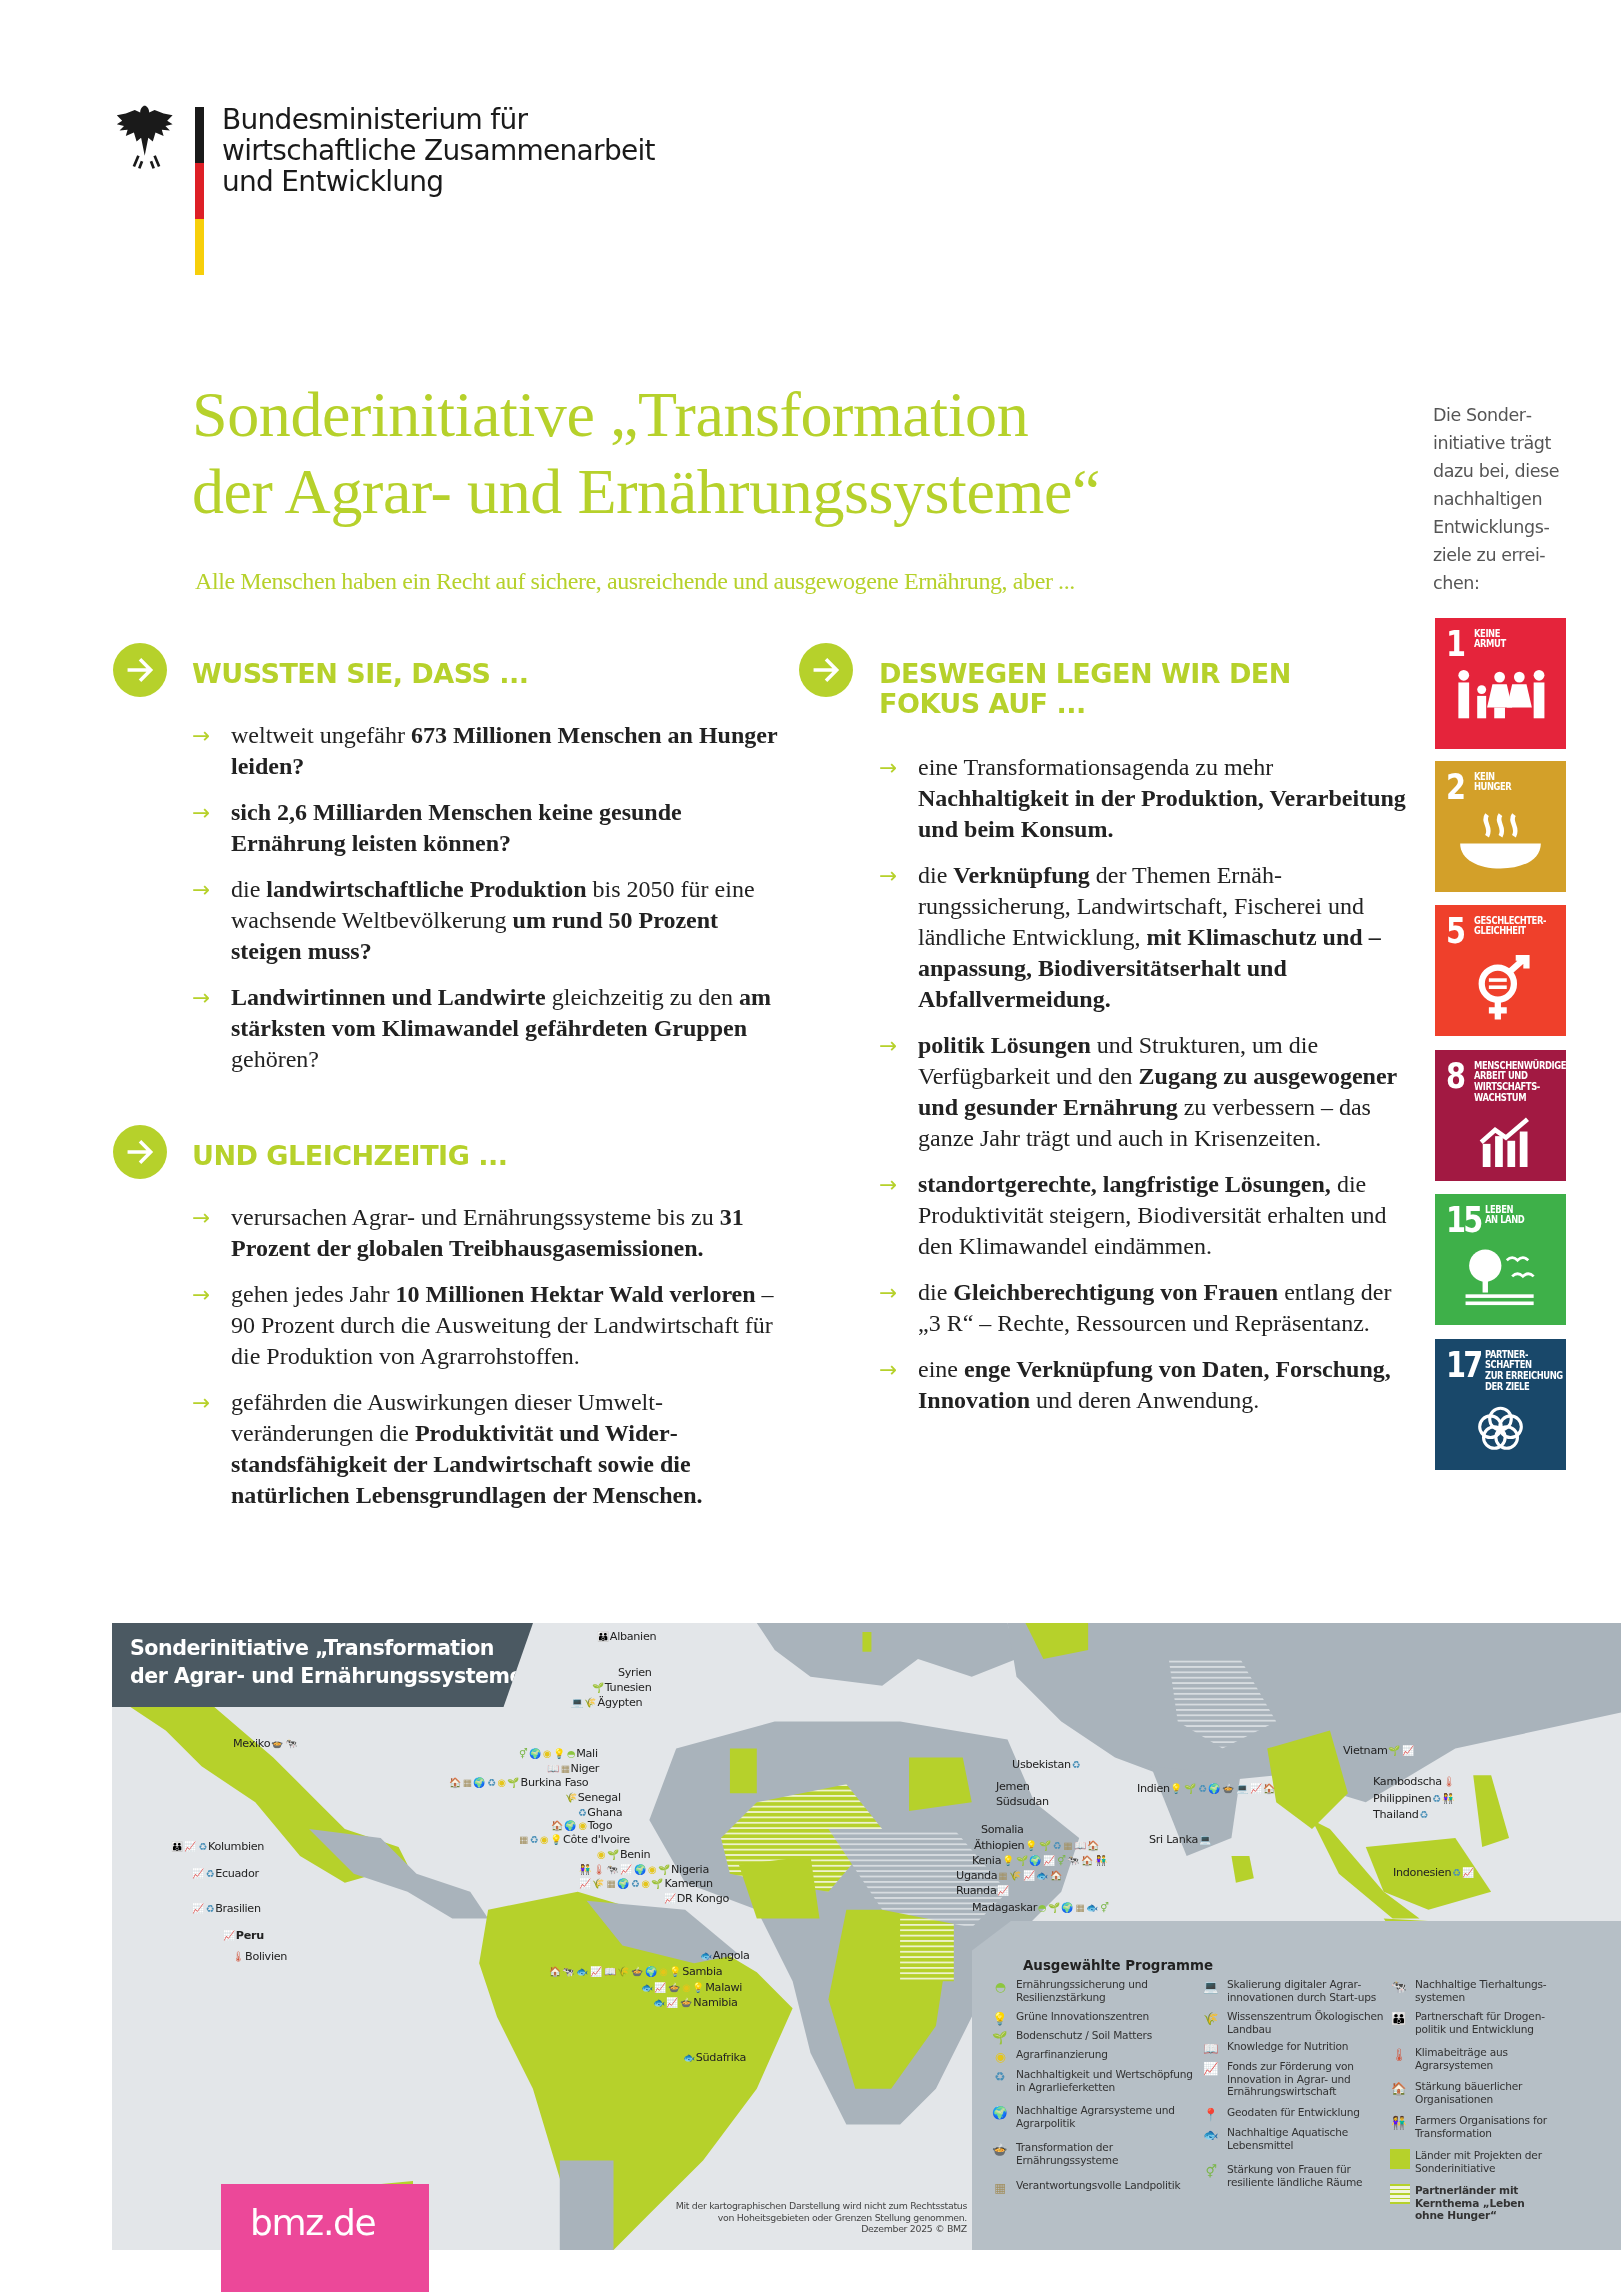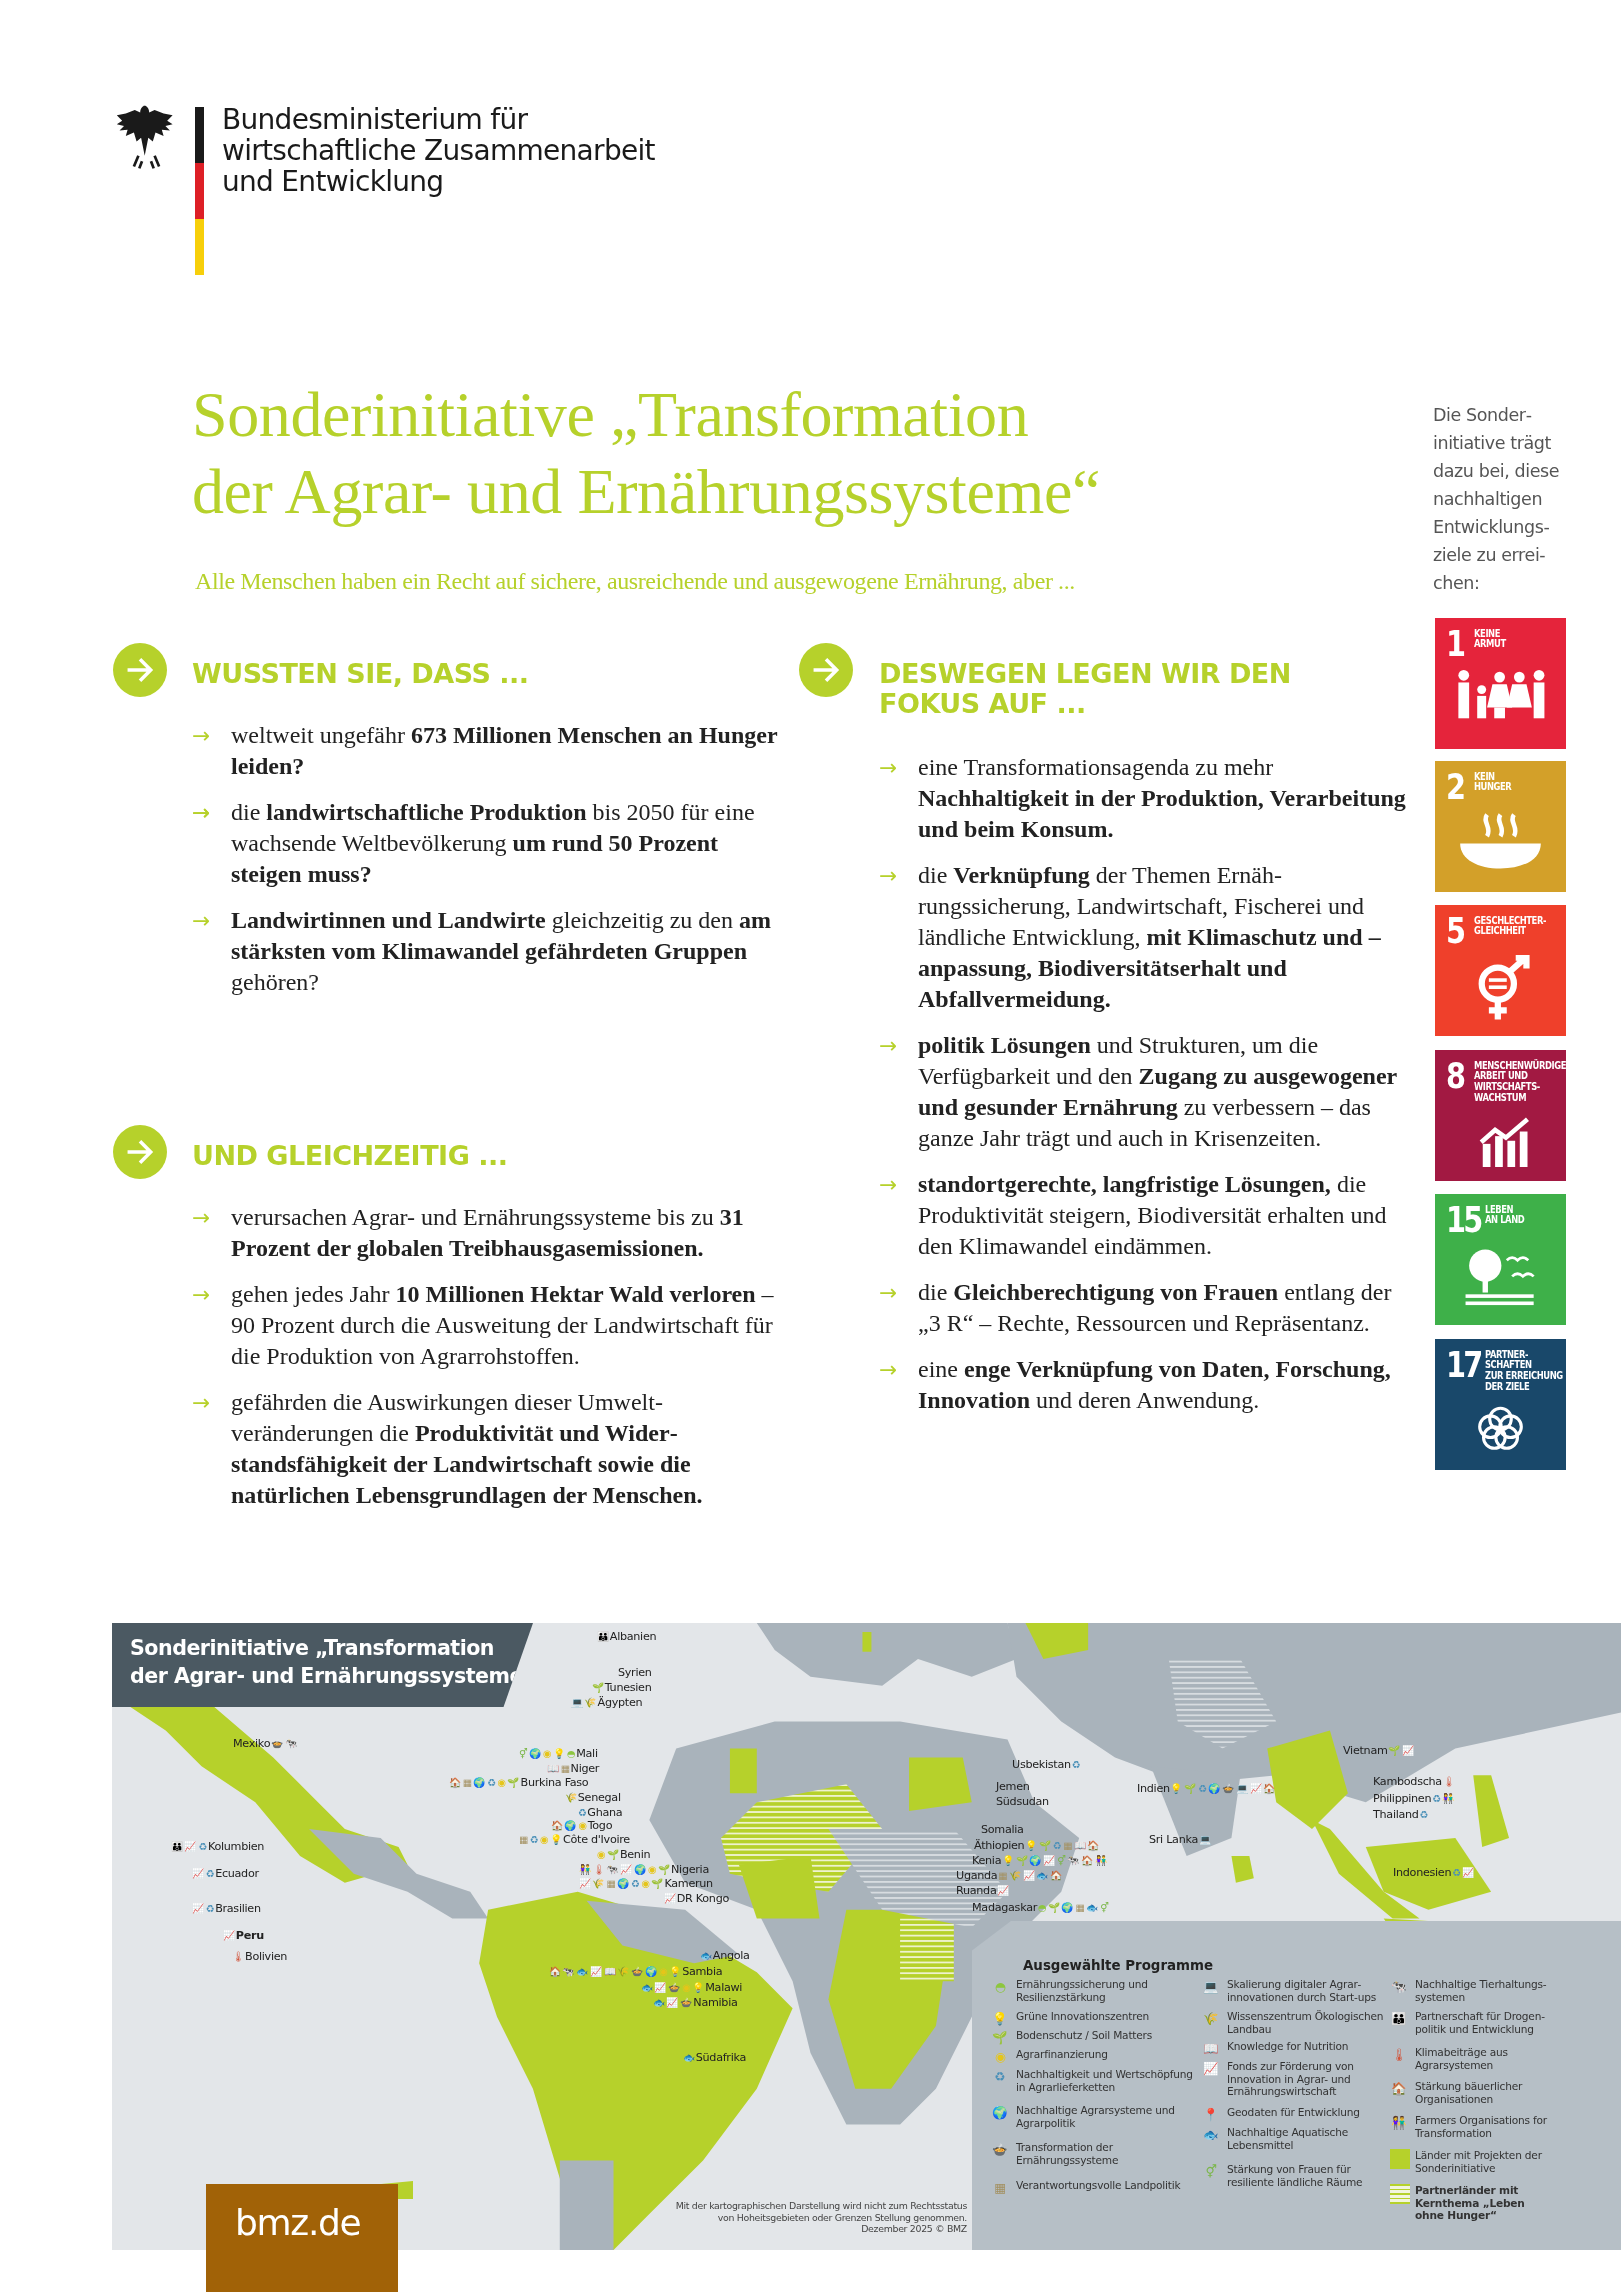--- a/index.html
+++ b/index.html
@@ -31,21 +31,21 @@
   
   .map{left:112px;top:1623px;width:1509px;height:627px;background:#e3e6e9;overflow:hidden;}
   .map-title{left:112px;top:1623px;width:421px;height:84px;background:#4b5962;clip-path:polygon(0 0,100% 0,93% 100%,0 100%);}
   .map-title div{position:absolute;left:18px;font-family:"DejaVu Sans",sans-serif;font-weight:bold;font-size:20.6px;color:#fff;letter-spacing:-0.5px;white-space:nowrap;}
   .lbl-c{position:absolute;font-family:"DejaVu Sans",sans-serif;font-size:11.2px;color:#222;white-space:nowrap;letter-spacing:-0.3px;}
   .lbl-c .ic{font-size:9.9px;margin:0 0.9px;}
   .legend{left:972px;top:1921px;width:649px;height:329px;background:#b6bfc6;clip-path:polygon(6% 0,100% 0,100% 100%,0 100%,0 9%);}
   .legend-title{left:1023px;top:1958px;font-family:"DejaVu Sans",sans-serif;font-weight:bold;font-size:13.4px;color:#222;}
   .leg-item{position:absolute;font-family:"DejaVu Sans",sans-serif;font-size:10.6px;line-height:12.5px;color:#333;letter-spacing:-0.2px;}
   .leg-item .sw{position:absolute;left:-25px;top:0;width:18px;height:18px;font-size:12.5px;line-height:18px;text-align:center;}
-  .bmz{left:206px;top:2184px;width:192px;height:108px;background:#a16207;}
+  .bmz{left:221px;top:2184px;width:208px;height:108px;background:#ec4899;}
   .bmz-tri{left:221px;top:2181px;width:192px;height:18px;background:#b6d12b;clip-path:polygon(0 100%,100% 0,100% 100%);}
   .bmz span{position:absolute;left:29px;top:18px;font-family:"DejaVu Sans",sans-serif;font-size:36px;color:#fff;letter-spacing:-1.3px;}
   .disclaimer{left:555px;top:2200px;width:412px;text-align:right;font-family:"DejaVu Sans",sans-serif;font-size:9.4px;line-height:11.6px;color:#444;letter-spacing:-0.3px;}
 </style>
 </head>
 <body>
 
 <div class="abs eagle">
   <svg width="63" height="72" viewBox="0 0 70 80">
     <path d="M35 6c-5 0-7 4-7 8l-6-3-10 4-10 2 6 6-6 4 8 2-5 5 9-1-2 7 9-4 3 10 5-4 2 10 2 10 2-10 2-10 5 4 3-10 9 4-2-7 9 1-5-5 8-2-6-4 6-6-10-2-10-4-6 3c0-4-2-8-7-8z" fill="#1a1a1a"></path>
@@ -152,21 +152,21 @@
   </div>
 
 <div class="abs sec-icon" style="left:113px;top:643px;">
   <svg width="32" height="32" viewBox="0 0 36 36">
       <path d="M4 18h26M18 6l12 12-12 12" stroke="#fff" stroke-width="4" fill="none"></path>
     </svg>
 </div>
 <div class="abs sec-head" style="left:192px;top:659px;">WUSSTEN SIE, DASS ...</div>
 <div class="abs bullets" style="left:192px;top:720px;width:591px;">
     <div class="bullet"><span class="arr">→</span><span>weltweit ungefähr </span><b>673 Millionen Menschen an Hunger leiden?</b></div>
-    <div class="bullet"><span class="arr">→</span></div>
+    <div class="bullet"><span class="arr">→</span><b>sich 2,6 Milliarden Menschen keine gesunde Ernährung leisten können?</b></div>
     <div class="bullet"><span class="arr">→</span><span>die </span><b>landwirtschaftliche Produktion</b><span> bis 2050 für eine wachsende Weltbevölkerung </span><b>um rund 50 Prozent steigen muss?</b></div>
     <div class="bullet"><span class="arr">→</span><b>Landwirtinnen und Landwirte</b><span> gleichzeitig zu den </span><b>am stärksten vom Klimawandel gefährde­ten Gruppen</b><span> gehören?</span></div>
   </div>
 
 <div class="abs sec-icon" style="left:113px;top:1125px;">
   <svg width="32" height="32" viewBox="0 0 36 36">
       <path d="M4 18h26M18 6l12 12-12 12" stroke="#fff" stroke-width="4" fill="none"></path>
     </svg>
 </div>
 <div class="abs sec-head" style="left:192px;top:1141px;">UND GLEICHZEITIG ...</div>

